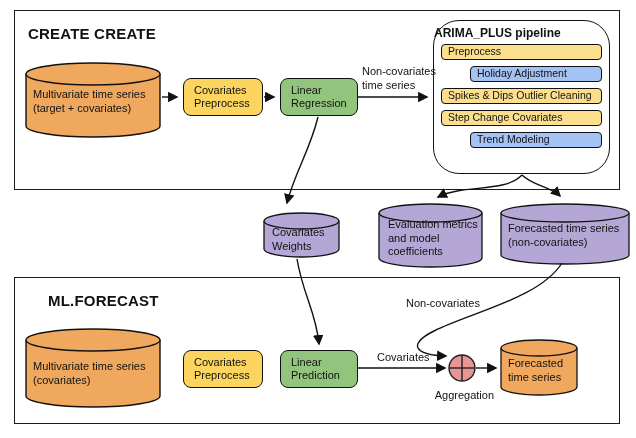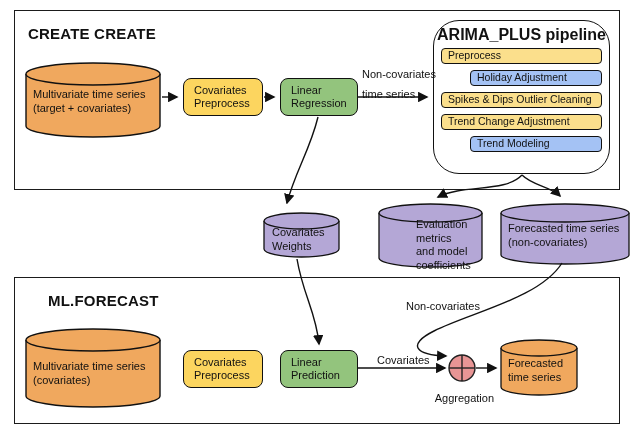--- a/index.html
+++ b/index.html
@@ -11,28 +11,28 @@
   .frame-title{position:absolute;font-size:15px;font-weight:700;letter-spacing:.2px;}
   .node{position:absolute;border:1.3px solid #111;border-radius:8px;display:flex;align-items:center;
         padding-left:10px;font-size:11px;line-height:13.5px;white-space:pre-line;box-sizing:border-box;}
   .node.yellow{background:#FCD55F;}
   .node.green{background:#93C47D;}
   .cyl{position:absolute;}
   .cyl svg{position:absolute;left:0;top:0;}
   .cyl .label{position:absolute;font-size:11px;line-height:13.5px;white-space:pre-line;}
   .pipeline{position:absolute;left:433px;top:20px;width:177px;height:154px;box-sizing:border-box;
             border:1.5px solid #111;border-radius:26px;background:#fff;}
-  .pipeline-title{padding-top:5px;text-align:center;font-size:16px;font-weight:700;}
+  .pipeline-title{padding-top:5px;text-align:left;font-size:12px;font-weight:700;}
   .steps{margin-top:4px;}
   .step{box-sizing:border-box;height:16px;margin:0 7px 6px 7px;border:1px solid #111;border-radius:4px;
         font-size:10.5px;line-height:13.5px;padding-left:6px;white-space:nowrap;overflow:hidden;}
   .step-y{background:#FBDF8C;}
   .step-b{background:#A4C2F4;margin-left:36px;}
   .conn{position:absolute;left:0;top:0;z-index:5;pointer-events:none;}
-  .flow-label{position:absolute;font-size:11px;line-height:20px;white-space:pre-line;z-index:6;}
+  .flow-label{position:absolute;font-size:11px;line-height:14px;white-space:pre-line;z-index:6;}
   .center{text-align:right;}
 </style>
 </head>
 <body>
 
 <div class="canvas">
 
   <div class="frame" style="left:14px;top:10px;width:604px;height:178px;"></div>
   <div class="frame-title" style="left:28px;top:25px;">CREATE CREATE</div>
 
@@ -53,40 +53,40 @@
 
   <div class="node green" style="left:280px;top:78px;width:78px;height:38px;">Linear
 Regression</div>
 
   <div class="pipeline">
     <div class="pipeline-title">ARIMA_PLUS pipeline</div>
     <div class="steps">
       <div class="step step-y">Preprocess</div>
       <div class="step step-b">Holiday Adjustment</div>
       <div class="step step-y">Spikes &amp; Dips Outlier Cleaning</div>
-      <div class="step step-y">Trend Change Adjustment</div>
+      <div class="step step-y">Step Change Covariates</div>
       <div class="step step-b">Trend Modeling</div>
     </div>
   </div>
 
   <div class="cyl" style="left:263px;top:212px;width:77px;height:46px;">
     <svg width="77" height="46" viewBox="0 0 77 46">
       <path d="M1,9 L1,37 A37.5,8 0 0 0 76,37 L76,9" fill="#B4A7D6" stroke="#111" stroke-width="1.3"></path>
       <ellipse cx="38.5" cy="9" rx="37.5" ry="8" fill="#B4A7D6" stroke="#111" stroke-width="1.3"></ellipse>
     </svg>
     <div class="label" style="left:9px;top:14px;">Covariates
 Weights</div>
   </div>
 
   <div class="cyl" style="left:378px;top:203px;width:105px;height:65px;">
     <svg width="105" height="65" viewBox="0 0 105 65">
       <path d="M1,10 L1,55 A51.5,9 0 0 0 104,55 L104,10" fill="#B4A7D6" stroke="#111" stroke-width="1.3"></path>
       <ellipse cx="52.5" cy="10" rx="51.5" ry="9" fill="#B4A7D6" stroke="#111" stroke-width="1.3"></ellipse>
     </svg>
-    <div class="label" style="left:10px;top:15px;margin-left:28px;">Evaluation metrics
+    <div class="label" style="left:10px;top:15px;">Evaluation metrics
 and model
 coefficients</div>
   </div>
 
   <div class="cyl" style="left:500px;top:203px;width:130px;height:62px;">
     <svg width="130" height="62" viewBox="0 0 130 62">
       <path d="M1,10 L1,52 A64,9 0 0 0 129,52 L129,10" fill="#B4A7D6" stroke="#111" stroke-width="1.3"></path>
       <ellipse cx="65" cy="10" rx="64" ry="9" fill="#B4A7D6" stroke="#111" stroke-width="1.3"></ellipse>
     </svg>
     <div class="label" style="left:8px;top:19px;">Forecasted time series

